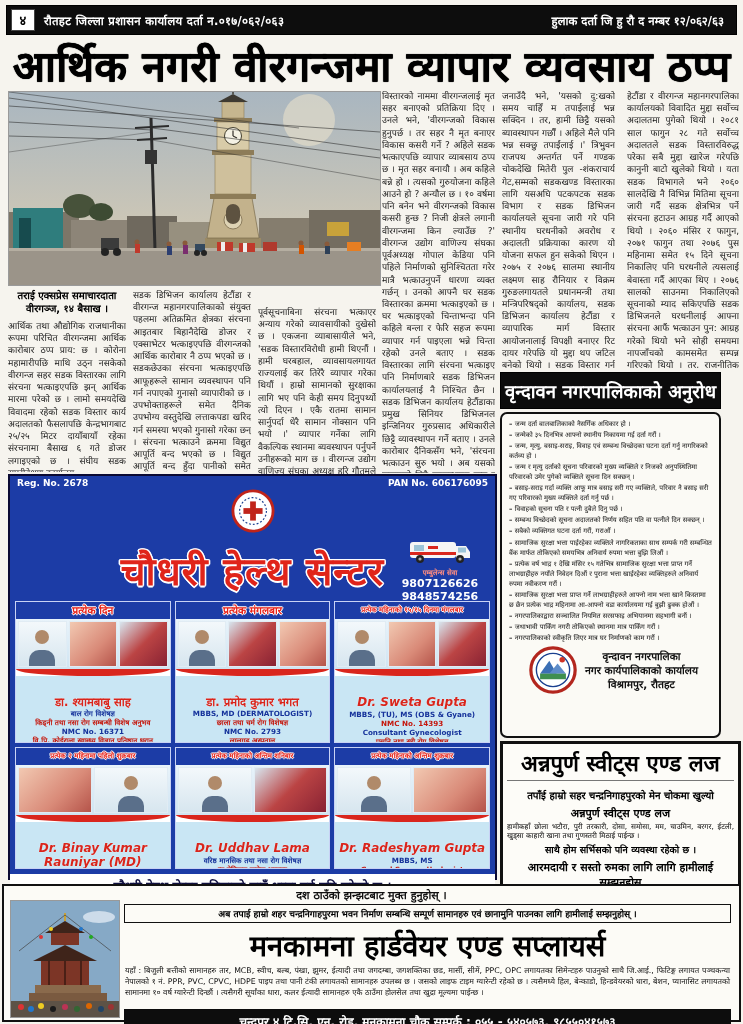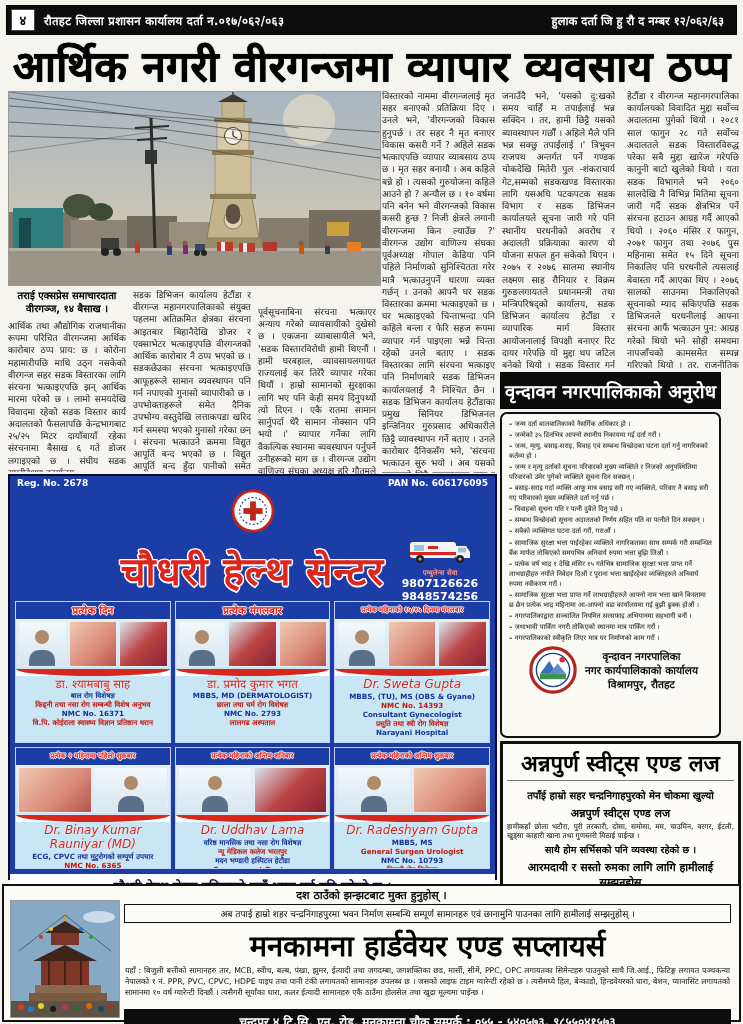--- a/index.html
+++ b/index.html
@@ -46,42 +46,42 @@
   .doc-sched.small{font-size:7px;}
   .doc-photos{height:46px;background:linear-gradient(180deg,#e8f3fa,#cfe4f2);display:flex;gap:2px;padding:2px;}
   .ph-av{flex:1;background:linear-gradient(180deg,#f3f8fb,#d7e6ef);position:relative;border:1px solid #e1ecf4;}
   .ph-av::before{content:"";position:absolute;left:50%;top:8px;width:14px;height:14px;margin-left:-7px;border-radius:50%;background:#b08a6a;}
   .ph-av::after{content:"";position:absolute;left:50%;bottom:0;width:26px;height:16px;margin-left:-13px;border-radius:10px 10px 0 0;background:#5a6f8a;}
   .ph-img{flex:1;border:1px solid #e1ecf4;}
   .ph-img.a{background:linear-gradient(135deg,#f2c9b2,#d98a78 60%,#b5544a);}
   .ph-img.b{background:linear-gradient(135deg,#d8e6ef,#b44,#823);}
   .doc-wave{height:7px;background:#d9261d;border-radius:0 0 100% 100%/0 0 14px 14px;}
   .doc-info{flex:1;background:#c9e6f4;text-align:center;padding:2px 2px 1px 2px;overflow:hidden;}
-  .doc-name{color:#d8251c;font-weight:400;font-size:11.5px;line-height:1.15;text-shadow:0 0 1px #fff;}
+  .doc-name{color:#d8251c;font-weight:700;font-size:11.5px;line-height:1.15;text-shadow:0 0 1px #fff;margin-top:18px;}
   .doc-name.script{font-style:italic;font-size:12px;}
   .doc-line{font-size:7.2px;line-height:1.25;color:#16339b;font-weight:bold;}
   .doc-info .doc-line:nth-child(odd){color:#c5170c;}
   .doc-line:empty{display:none;}
   #health-note{background:#fff;color:#101040;font-weight:800;font-size:13px;text-align:center;padding:3px 0;margin-top:5px;}
   
   #annapurna{position:absolute;left:500px;top:741px;width:241px;height:164px;background:#fdfcf8;border:3px solid #111;box-sizing:border-box;text-align:center;padding:3px 4px;}
   #anna-title{font-size:22px;font-weight:800;color:#000;border-bottom:1px solid #777;padding-bottom:3px;}
   #anna-line1{font-size:10px;font-weight:800;margin-top:7px;}
   #anna-line2{font-size:11px;font-weight:800;margin-top:3px;}
   #anna-line3{font-size:7.3px;line-height:1.3;margin-top:2px;text-align:justify;}
   #anna-line4{font-size:9.5px;font-weight:800;margin-top:2px;}
   #anna-line5{font-size:11px;font-weight:800;margin-top:3px;}
   #anna-contact{font-size:8px;font-weight:bold;margin-top:3px;}
   #anna-phone{font-size:10px;font-weight:bold;}
   
   #manakamana{position:absolute;left:2px;top:884px;width:739px;height:138px;border:2px solid #111;background:#fcfbf6;box-sizing:border-box;}
   #mk-topline{text-align:center;font-weight:800;font-size:11px;color:#111;padding-top:1px;}
   #temple{position:absolute;left:6px;top:14px;width:108px;height:116px;border:1px solid #999;overflow:hidden;}
   #mk-content{margin-left:118px;margin-right:6px;}
-  #mk-subtitle{border:1.5px solid #111;font-size:9px;font-weight:400;padding:2px 6px;margin:2px 2px 0 2px;text-align:center;}
+  #mk-subtitle{border:1.5px solid #111;font-size:9px;font-weight:700;padding:2px 6px;margin:2px 2px 0 2px;text-align:center;}
   #mk-title{font-size:29px;font-weight:800;text-align:center;color:#000;margin-top:2px;}
   #mk-body{font-size:7.8px;line-height:1.38;text-align:justify;color:#111;margin-top:2px;padding:0 3px;height:40px;overflow:hidden;}
   #mk-contact{background:#0d0d0d;color:#fff;font-weight:800;font-size:12px;text-align:center;padding:4px 0;margin:3px 2px 0 2px;}
 </style>
 </head>
 <body>
 
 <div id="page">
 
   <div id="masthead">

